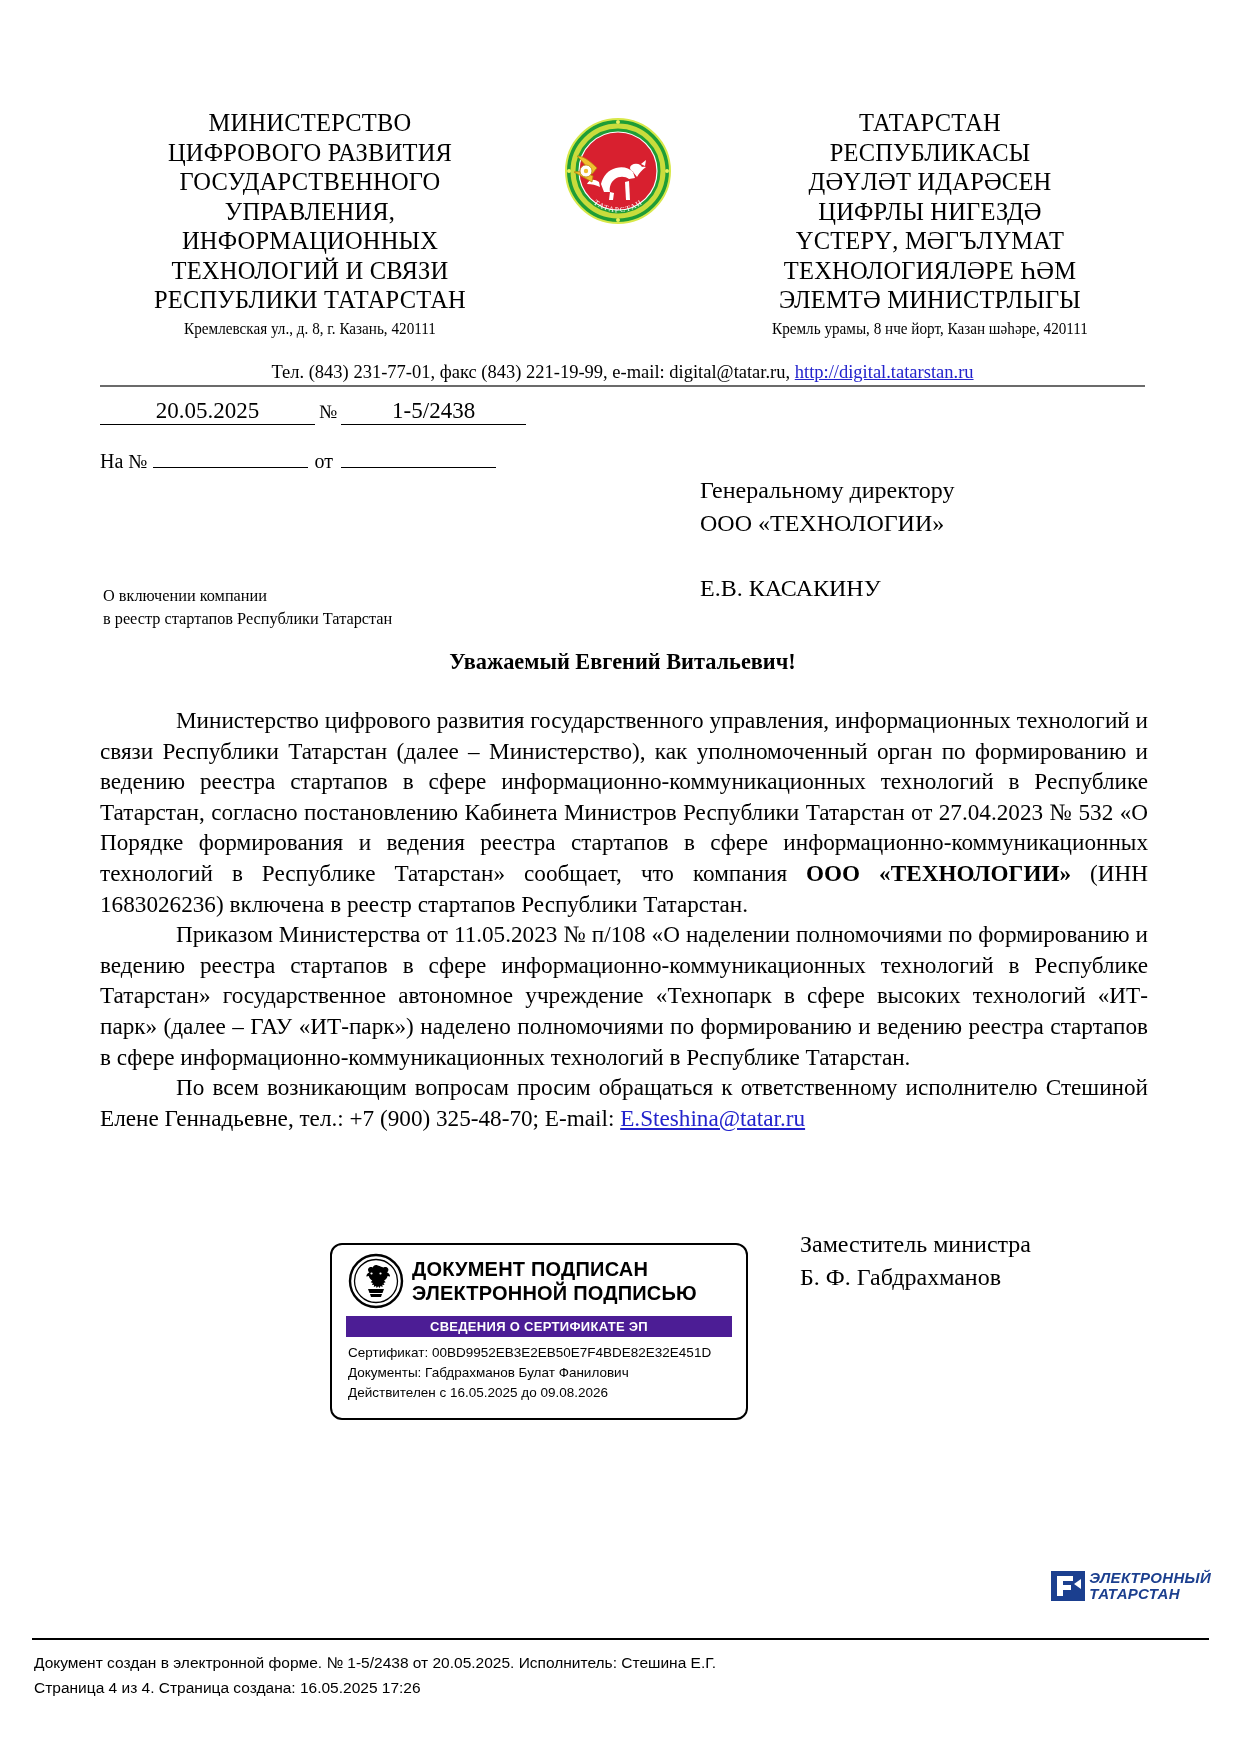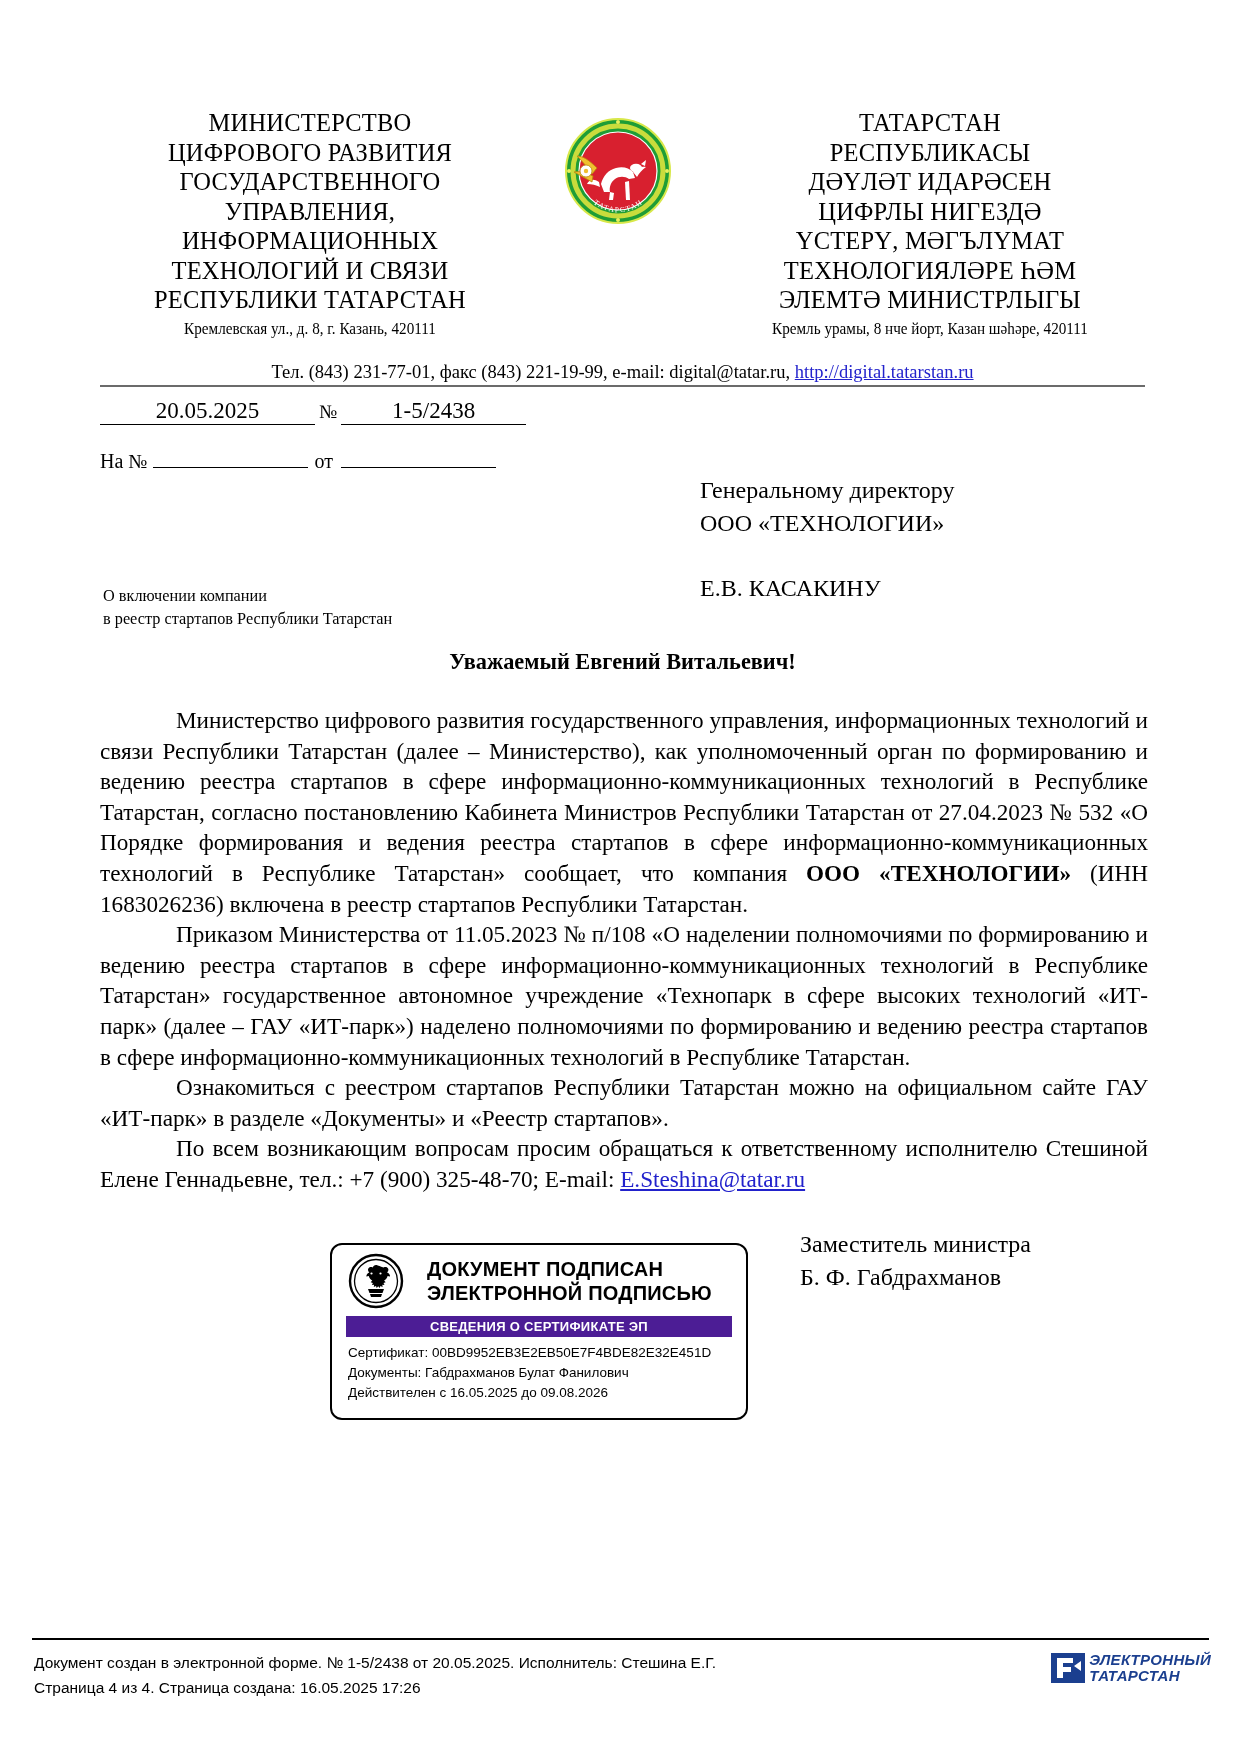--- a/index.html
+++ b/index.html
@@ -184,21 +184,21 @@
     height: 177px;
     border: 2.5px solid #000;
     border-radius: 12px;
     background: #fff;
     box-sizing: border-box;
     padding: 8px 10px 6px 10px;
   }
   .stamp-top {
     display: flex;
     align-items: center;
-    gap: 23px;
+    gap: 8px;
     padding-left: 6px;
   }
   .stamp-seal {
     width: 56px;
     height: 56px;
     flex: 0 0 56px;
   }
   .stamp-head {
     font-family: "Liberation Sans", "DejaVu Sans", sans-serif;
     font-weight: bold;
@@ -248,21 +248,21 @@
     position: absolute;
     top: 1650px;
     left: 34px;
     width: 900px;
     font-family: "Liberation Sans", "DejaVu Sans", sans-serif;
     font-size: 15.5px;
     line-height: 25px;
   }
   .footer-logo {
     position: absolute;
-    top: 1652px;
+    top: 1570px;
     right: 30px;
     display: flex;
     align-items: center;
     gap: 4px;
   }
   .footer-logo .mark {
     width: 34px;
     height: 30px;
     position: relative;
   }
@@ -371,21 +371,20 @@
   <div class="subject">
     <div>О включении компании</div>
     <div>в реестр стартапов Республики Татарстан</div>
   </div>
 
   <div class="greeting">Уважаемый Евгений Витальевич!</div>
 
   <div class="body">
     <p><span>Министерство цифрового развития государственного управления, информационных технологий и связи Республики Татарстан (далее – Министерство), как уполномоченный орган по формированию и ведению реестра стартапов в сфере информационно-коммуникационных технологий в Республике Татарстан, согласно постановлению Кабинета Министров Республики Татарстан от 27.04.2023 № 532 «О Порядке формирования и ведения реестра стартапов в сфере информационно-коммуникационных технологий в Республике Татарстан» сообщает, что компания </span><b>ООО «ТЕХНОЛОГИИ»</b><span> (ИНН 1683026236)  включена в реестр стартапов Республики Татарстан.</span></p>
     <p>Приказом Министерства от 11.05.2023 № п/108 «О наделении полномочиями по формированию и ведению реестра стартапов в сфере информационно-коммуникационных технологий в Республике Татарстан» государственное автономное учреждение «Технопарк в сфере высоких технологий «ИТ-парк» (далее – ГАУ «ИТ-парк») наделено полномочиями по формированию и ведению реестра стартапов в сфере информационно-коммуникационных технологий в Республике Татарстан.</p>
-    <p>Ознакомиться с реестром стартапов Республики Татарстан можно на официальном сайте ГАУ «ИТ-парк» в разделе «Документы» и «Реестр стартапов».</p>
     <p><span>По всем возникающим вопросам просим обращаться к ответственному исполнителю Стешиной Елене Геннадьевне, тел.: +7 (900) 325-48-70; E-mail: </span><a href="#">E.Steshina@tatar.ru</a></p>
   </div>
 
   <div class="stamp">
     <div class="stamp-top">
       <div class="stamp-seal">
         <svg viewBox="0 0 56 56" width="56" height="56" aria-hidden="true">
           <circle cx="28" cy="28" r="26" fill="none" stroke="#000" stroke-width="2.4"></circle>
           <circle cx="28" cy="28" r="21.5" fill="none" stroke="#000" stroke-width="1.3"></circle>
           <g fill="#000">

